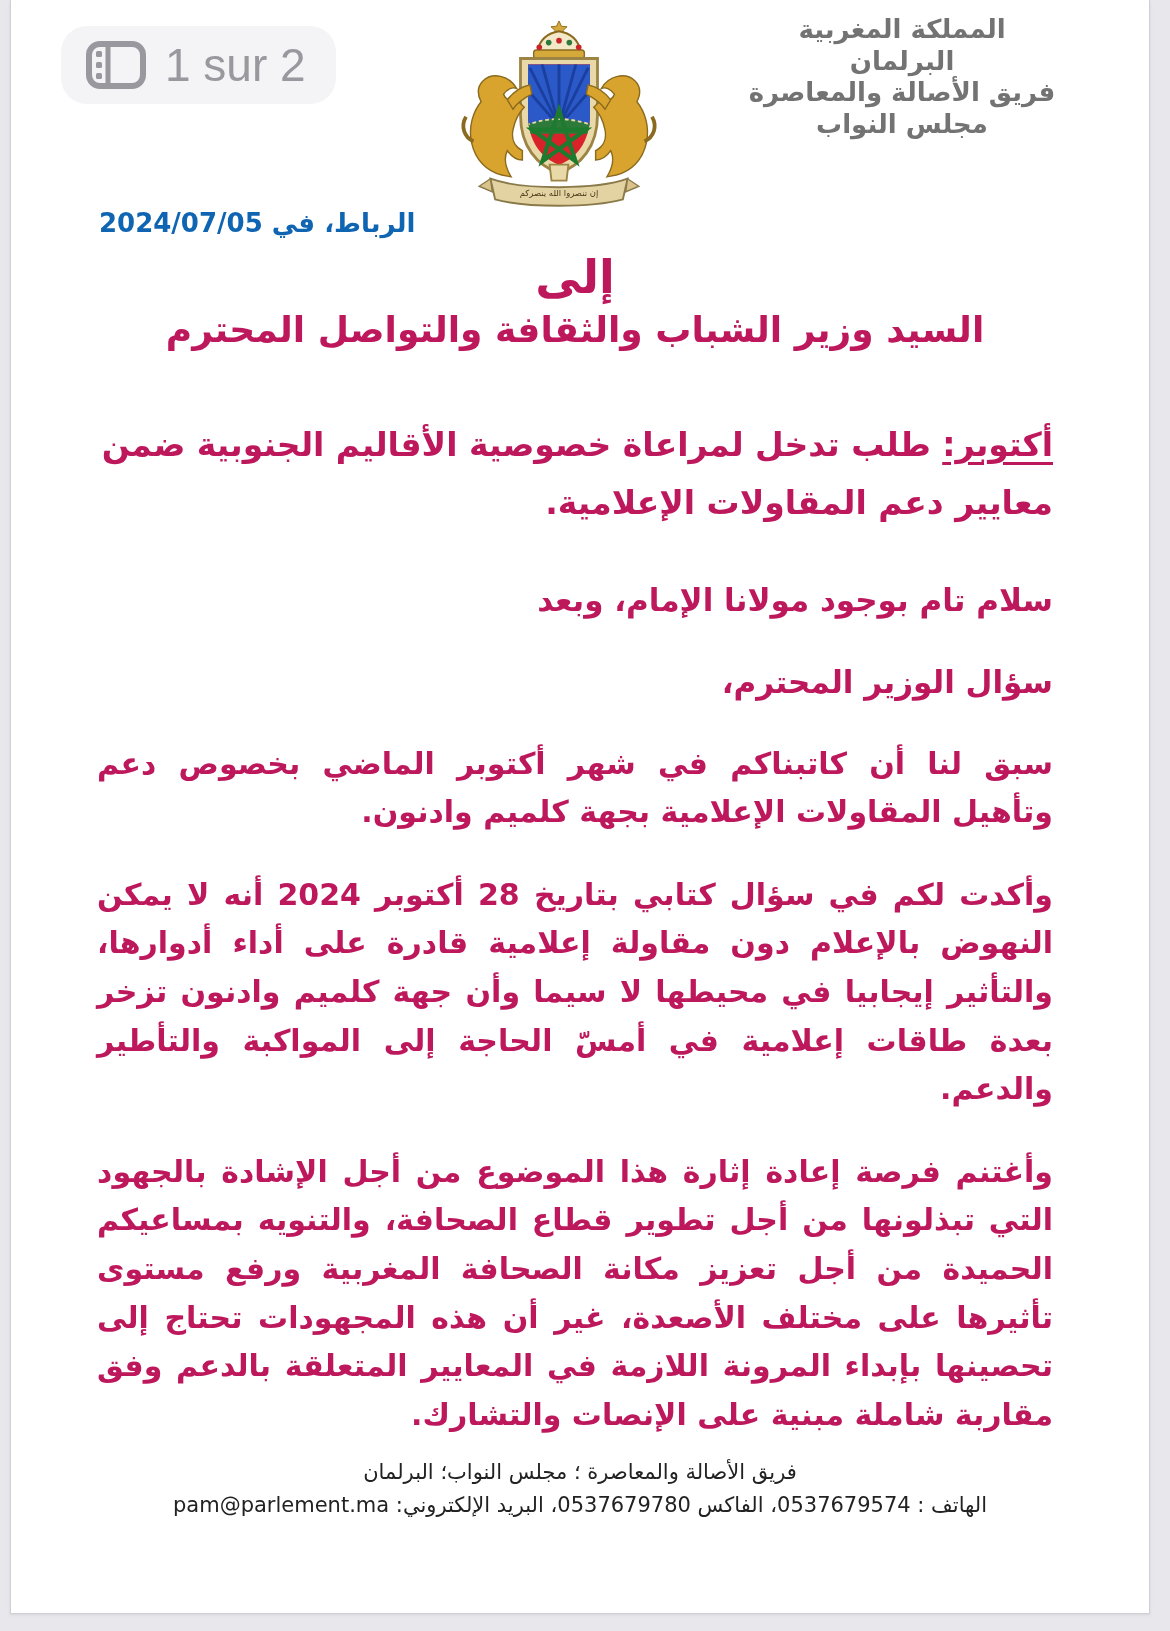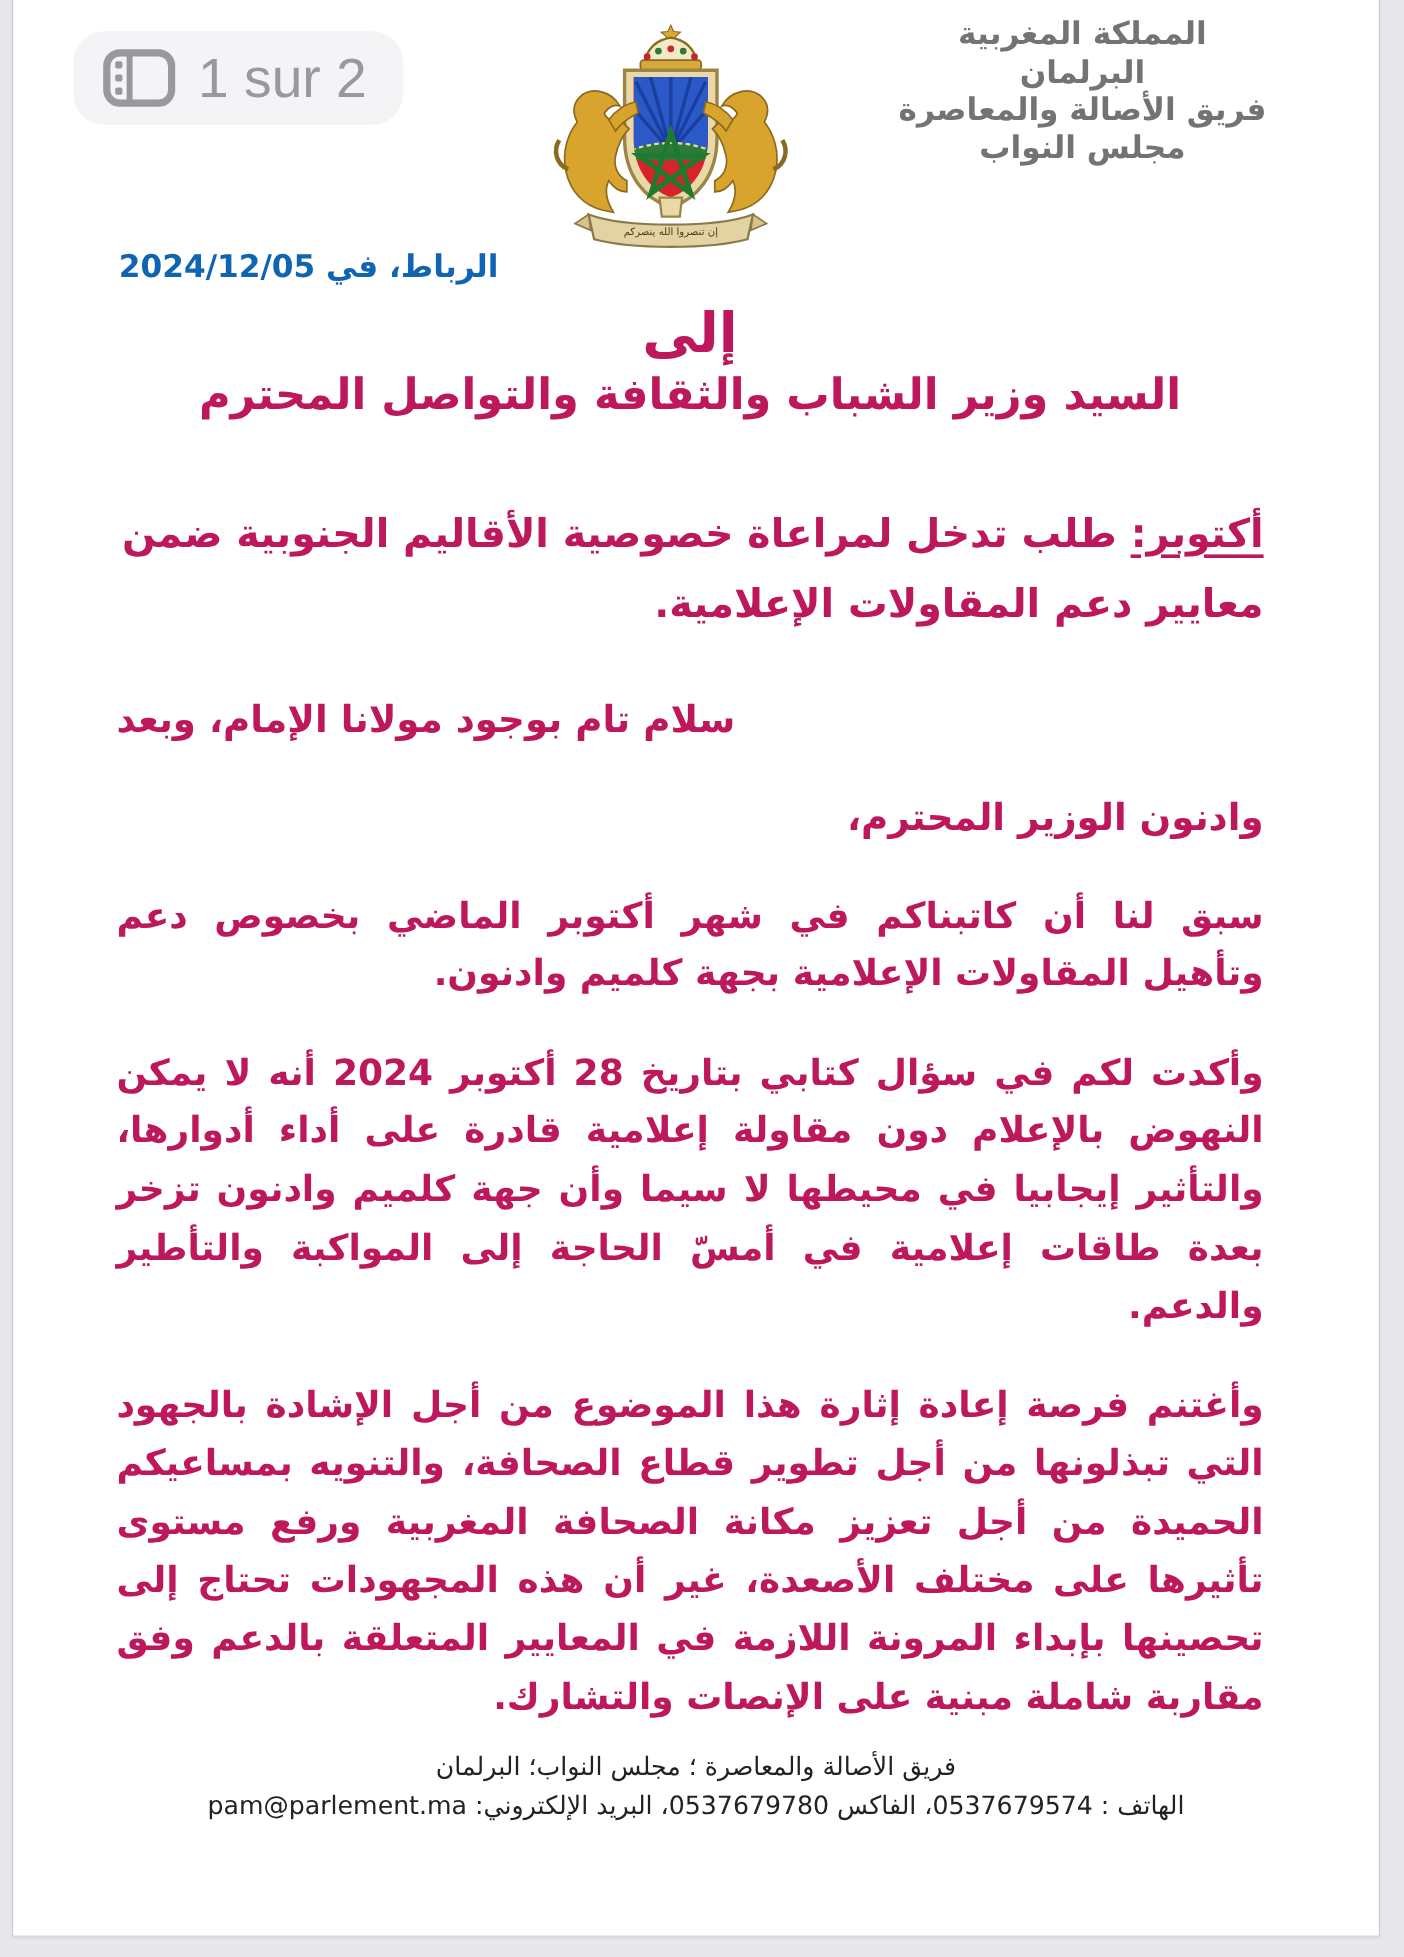--- a/index.html
+++ b/index.html
@@ -52,21 +52,21 @@
   .addressee{
     margin:4px 0 0 0;text-align:center;
     font-size:36px;font-weight:800;
   }
   .subject{
     margin:66px 0 0 0;text-align:justify;
     font-size:33px;font-weight:800;line-height:1.75;
   }
   .subject .u{text-decoration:underline;text-underline-offset:6px;}
   .salutation{
-    margin:50px 0 0 0;text-align:left;
+    margin:50px 0 0 0;text-align:right;
     font-size:31px;font-weight:800;
   }
   .greeting{
     margin:46px 0 0 0;text-align:right;
     font-size:31px;font-weight:800;
   }
   .para{
     margin:34px 0 0 0;text-align:justify;
     font-size:30px;font-weight:700;line-height:1.62;
   }
@@ -148,30 +148,30 @@
     <text x="115" y="188" text-anchor="middle" font-size="9" fill="#4a3a1a">إن تنصروا الله ينصركم</text>
   </svg>
 
   <div class="org" dir="rtl">
     <div>المملكة المغربية</div>
     <div>البرلمان</div>
     <div>فريق الأصالة والمعاصرة</div>
     <div>مجلس النواب</div>
   </div>
 
-  <div class="date" dir="rtl">الرباط، في 2024/12/05</div>
+  <div class="date" dir="rtl">الرباط، في 2024/07/05</div>
 
   <div class="content">
     <div class="to" dir="rtl">إلى</div>
     <div class="addressee" dir="rtl">السيد وزير الشباب والثقافة والتواصل المحترم</div>
 
     <p class="subject" dir="rtl"><span class="u">أكتوبر:</span><span> طلب تدخل لمراعاة خصوصية الأقاليم الجنوبية ضمن</span><br><span>معايير دعم المقاولات الإعلامية.</span></p>
 
     <p class="salutation" dir="rtl">سلام تام بوجود مولانا الإمام، وبعد</p>
-    <p class="greeting" dir="rtl">وادنون الوزير المحترم،</p>
+    <p class="greeting" dir="rtl">سؤال الوزير المحترم،</p>
 
     <p class="para first" dir="rtl">سبق لنا أن كاتبناكم في شهر أكتوبر الماضي بخصوص دعم وتأهيل المقاولات الإعلامية بجهة كلميم وادنون.</p>
     <p class="para" dir="rtl">وأكدت لكم في سؤال كتابي بتاريخ 28 أكتوبر 2024 أنه لا يمكن النهوض بالإعلام دون مقاولة إعلامية قادرة على أداء أدوارها، والتأثير إيجابيا في محيطها لا سيما وأن جهة كلميم وادنون تزخر بعدة طاقات إعلامية في أمسّ الحاجة إلى المواكبة والتأطير والدعم.</p>
     <p class="para" dir="rtl">وأغتنم فرصة إعادة إثارة هذا الموضوع من أجل الإشادة بالجهود التي تبذلونها من أجل تطوير قطاع الصحافة، والتنويه بمساعيكم الحميدة من أجل تعزيز مكانة الصحافة المغربية ورفع مستوى تأثيرها على مختلف الأصعدة، غير أن هذه المجهودات تحتاج إلى تحصينها بإبداء المرونة اللازمة في المعايير المتعلقة بالدعم وفق مقاربة شاملة مبنية على الإنصات والتشارك.</p>
   </div>
 
   <div class="footer">
     <div dir="rtl">فريق الأصالة والمعاصرة ؛ مجلس النواب؛ البرلمان</div>
     <div dir="rtl">الهاتف : 0537679574، الفاكس 0537679780، البريد الإلكتروني: pam@parlement.ma</div>
   </div>

